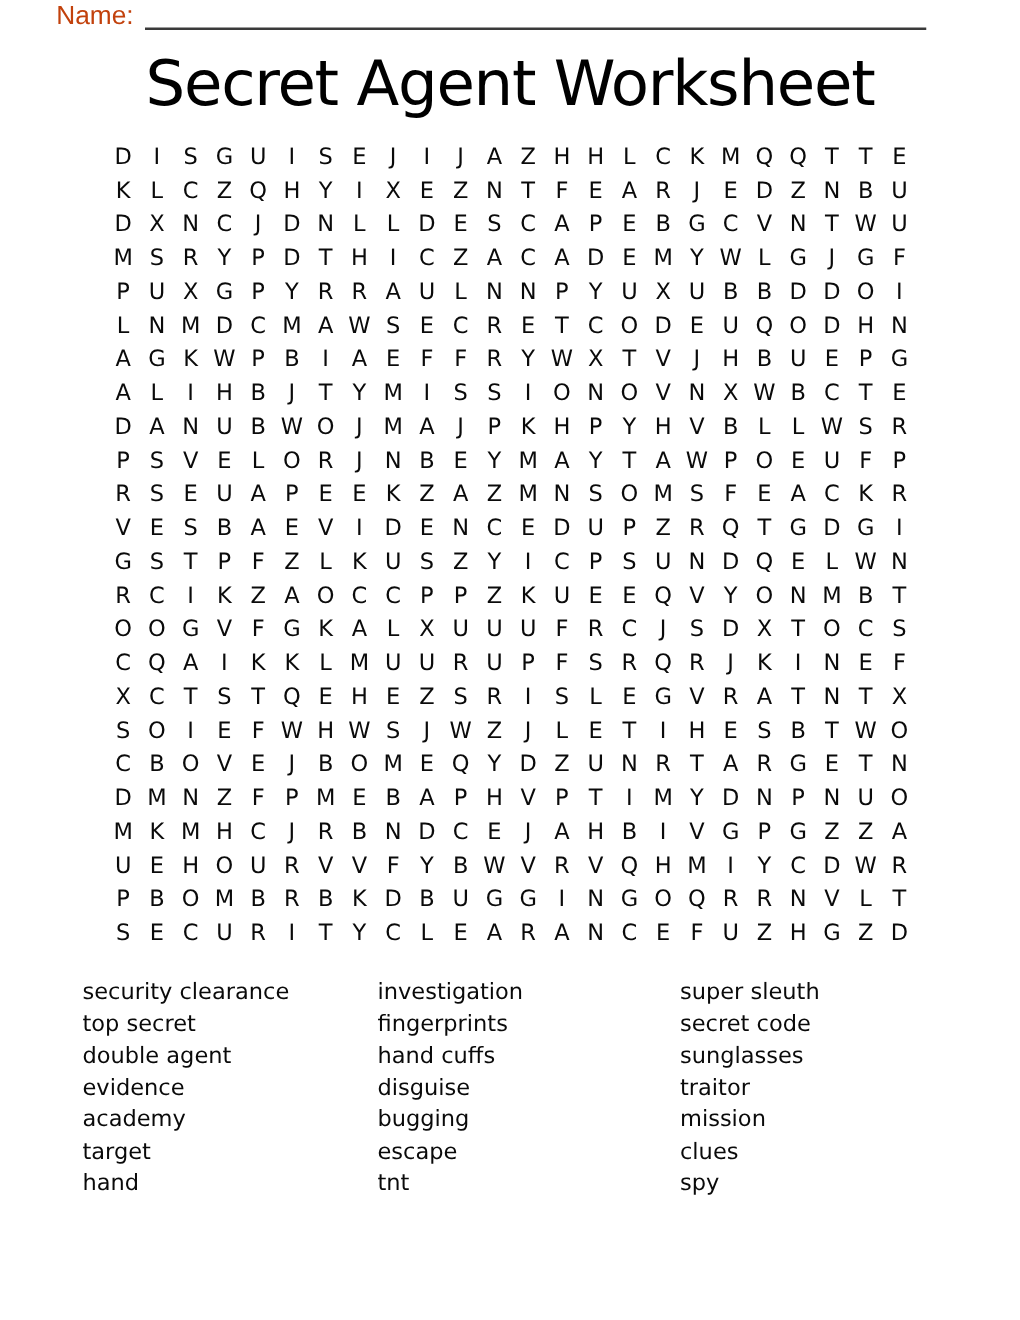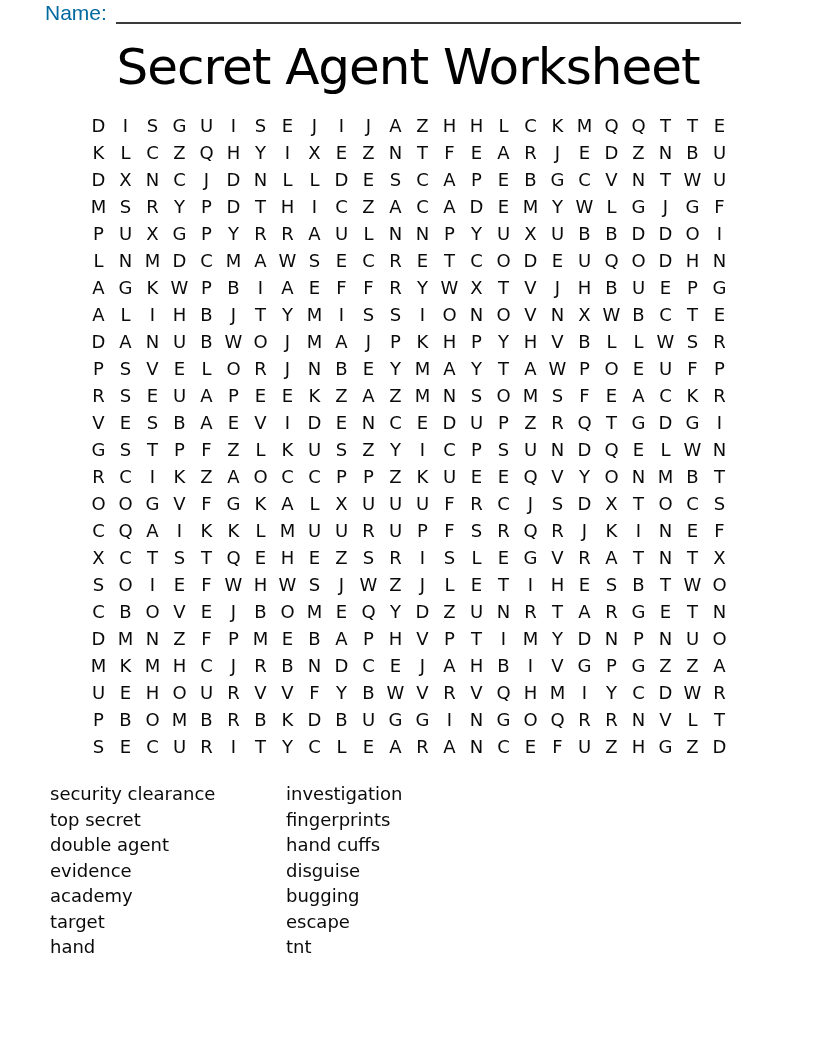--- a/index.html
+++ b/index.html
@@ -20,21 +20,21 @@
     left: 45px;
     top: 2px;
     width: 696px;
     display: flex;
     align-items: flex-end;
   }
   .name-label {
     font-family: "Liberation Sans", sans-serif;
     font-size: 21px;
     line-height: 22px;
-    color: #0369a1;
+    color: #c2410c;
     white-space: nowrap;
   }
   .name-line {
     flex: 1 1 auto;
     margin-left: 9px;
     height: 20px;
     border-bottom: 2px solid #3a3a3a;
   }
 
   
@@ -74,21 +74,21 @@
   }
 
   
   .word-list {
     position: absolute;
     left: 0;
     top: 781px;
     width: 816px;
     height: 200px;
   }
-  .word-col { position: absolute; top: 0; }
+  .word-col { position: absolute; top: 0; margin-left: 16px; }
   .word-col-1 { left: 50px; }
   .word-col-2 { left: 286px; }
   .word-col-3 { left: 528px; }
   .word {
     font-family: "DejaVu Sans", sans-serif;
     font-size: 18px;
     line-height: 25.5px;
     color: #0a0a0a;
     white-space: nowrap;
   }
@@ -696,15 +696,24 @@
       </div>
     <div class="word-col word-col-2">
         <div class="word">investigation</div>
         <div class="word">fingerprints</div>
         <div class="word">hand cuffs</div>
         <div class="word">disguise</div>
         <div class="word">bugging</div>
         <div class="word">escape</div>
         <div class="word">tnt</div>
       </div>
+    <div class="word-col word-col-3">
+        <div class="word">super sleuth</div>
+        <div class="word">secret code</div>
+        <div class="word">sunglasses</div>
+        <div class="word">traitor</div>
+        <div class="word">mission</div>
+        <div class="word">clues</div>
+        <div class="word">spy</div>
+      </div>
   </div>
 
 </div>
 
 </body></html>

